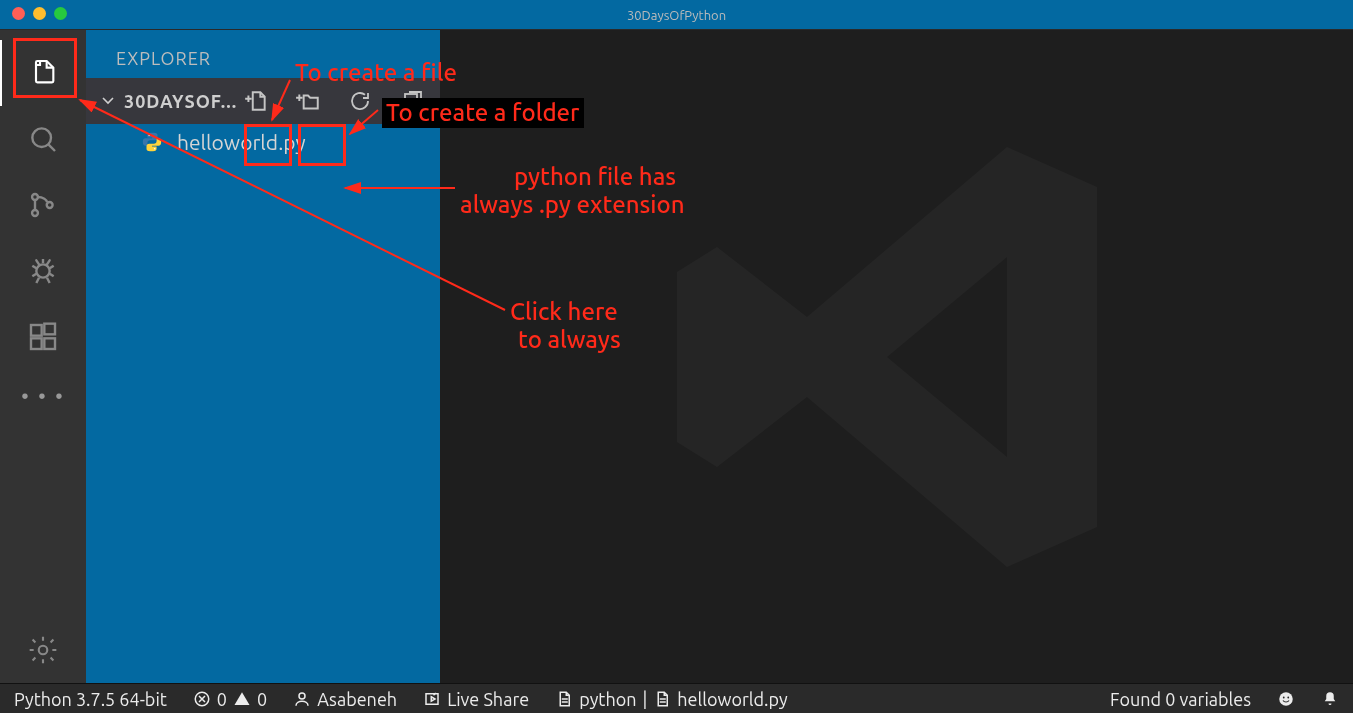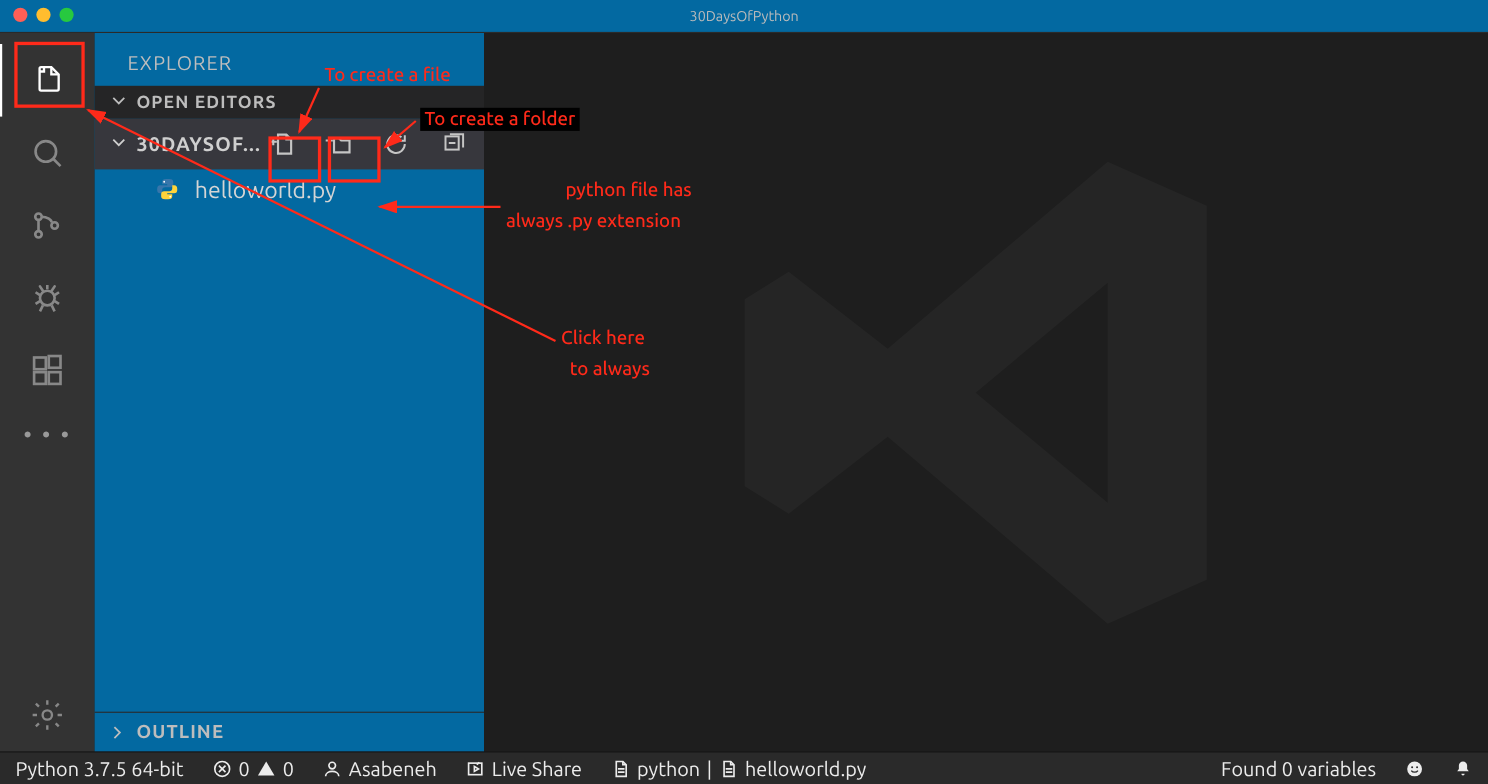--- a/index.html
+++ b/index.html
@@ -116,21 +116,21 @@
     gap: 26px;
     border-top: 1px solid #111;
   }
   .statusbar .sb-item { display:flex; align-items:center; gap:6px; cursor:pointer; white-space:nowrap;}
   .statusbar .sb-right { margin-left:auto; display:flex; align-items:center; gap:26px;}
   .statusbar svg { width:18px; height:18px; }
   
   .ann {
     position: absolute;
     color: #ff2a1a;
-    font-size: 17px;
+    font-size: 24px;
     pointer-events: none;
     line-height: 1.25;
     font-weight:500;
   }
   .ann.bg { background:#000; padding:0 4px; }
   .box-ann {
     position:absolute;
     border: 3px solid #ff2a1a;
     pointer-events:none;
   }
@@ -198,28 +198,20 @@
           <circle cx="12" cy="12" r="3.2"></circle>
           <path d="M12 2v3M12 19v3M4.2 4.2l2.1 2.1M17.7 17.7l2.1 2.1M2 12h3M19 12h3M4.2 19.8l2.1-2.1M17.7 6.3l2.1-2.1"></path>
         </svg>
       </div>
     </div>
   </div>
 
   <div class="sidebar">
     <div class="sidebar-title">EXPLORER</div>
 
-    <div class="section-header">
-      <span class="chev">
-        <svg viewBox="0 0 16 16" fill="none" stroke="currentColor" stroke-width="1.6">
-            <path d="M3 6l5 5 5-5"></path>
-          </svg>
-      </span>
-      <span>OPEN EDITORS</span>
-    </div>
 
     <div class="folder-header">
       <span class="chev">
         <svg viewBox="0 0 16 16" fill="none" stroke="currentColor" stroke-width="1.6">
             <path d="M3 6l5 5 5-5"></path>
           </svg>
       </span>
       <span class="name">30DAYSOF...</span>
       <div class="folder-actions">
         <span class="ico">
@@ -256,28 +248,20 @@
         <svg viewBox="0 0 24 24" width="22" height="22">
           <path fill="#3776ab" d="M11 2c-3 0-4 1-4 3v2h5v1H5c-2 0-3 1-3 4s1 4 3 4h2v-3c0-2 1-3 3-3h5c2 0 3-1 3-3V5c0-2-1-3-4-3h-3z"></path>
           <path fill="#ffd43b" d="M13 22c3 0 4-1 4-3v-2h-5v-1h7c2 0 3-1 3-4s-1-4-3-4h-2v3c0 2-1 3-3 3H9c-2 0-3 1-3 3v2c0 2 1 3 4 3h3z"></path>
           <circle cx="9" cy="4.6" r="0.9" fill="#fff"></circle>
             <circle cx="15" cy="19.4" r="0.9" fill="#fff"></circle>
         </svg>
       </span>
       <span>helloworld.py</span>
     </div>
 
-    <div class="outline-header">
-      <span class="chev">
-        <svg viewBox="0 0 16 16" fill="none" stroke="currentColor" stroke-width="1.6">
-            <path d="M3 6l5 5 5-5"></path>
-          </svg>
-      </span>
-      <span>OUTLINE</span>
-    </div>
   </div>
 
   <div class="editor">
     <svg class="watermark" viewBox="0 0 100 100">
       <path d="M72 8 L90 16 L90 84 L72 92 L32 58 L14 72 L6 67 L6 33 L14 28 L32 42 Z M72 30 L48 50 L72 70 Z"></path>
     </svg>
   </div>
 </div>
 
 <div class="statusbar">

